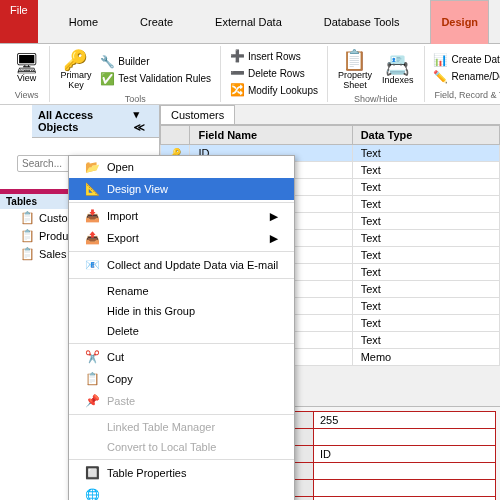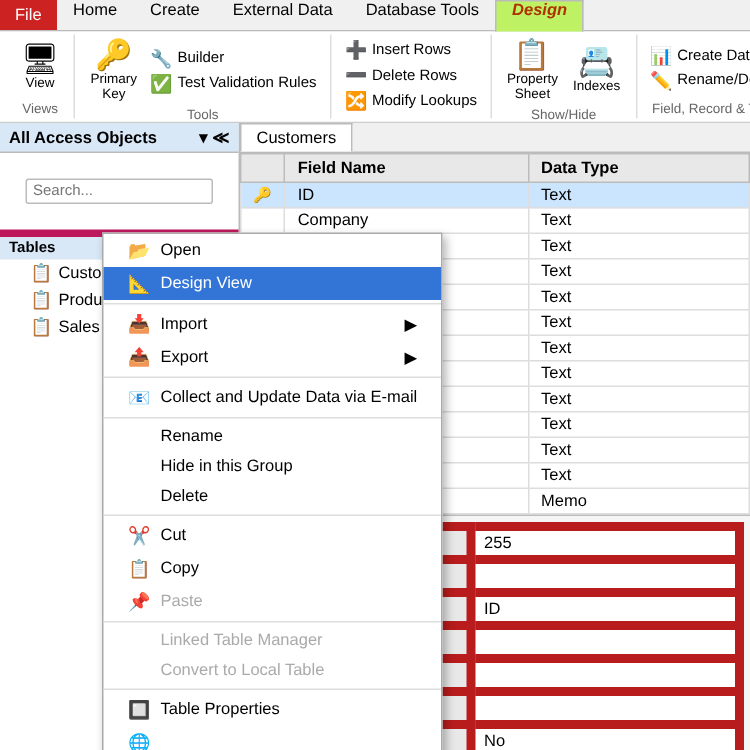--- a/index.html
+++ b/index.html
@@ -1,61 +1,61 @@
 <!DOCTYPE html>
 <html><head>
   <meta charset="utf-8">
   <style>
     * { box-sizing: border-box; margin: 0; padding: 0; }
     body { font-family: 'Segoe UI', Tahoma, Geneva, Verdana, sans-serif; font-size: 11px; background: #f0f0f0; width: 500px; height: 500px; overflow: hidden; }
 
     
     .ribbon { background: #fff; border-bottom: 1px solid #ccc; }
-    .ribbon-tabs { display: flex; background: #f0f0f0; border-bottom: 1px solid #bbb; }
-    .ribbon-tab { padding: 0 10px; font-size: 11px; cursor: pointer; border: 1px solid transparent; border-bottom: none; }
+    .ribbon-tabs { display: flex; background: #f0f0f0; border-bottom: 1px solid #bbb; gap: 20px; }
+    .ribbon-tab { padding: 15px 10px; font-size: 11px; cursor: pointer; border: 1px solid transparent; border-bottom: none; }
     .ribbon-tab.active { background: #fff; border-color: #bbb; border-bottom-color: #fff; color: #000; margin-bottom: -1px; z-index: 1; }
     .ribbon-tab.file { background: #cc2222; color: #fff; padding: 4px 10px; border: none; }
-    .ribbon-tab.design-active { background: #bef264; color: #b03000; font-weight: bold; font-style: italic; }
+    .ribbon-tab.design-active { background: #fca5a5; color: #b03000; font-weight: bold; }
 
     .ribbon-content { display: flex; padding: 2px 4px; align-items: flex-start; background: #fff; height: 60px; }
     .ribbon-group { display: flex; flex-direction: column; align-items: center; border-right: 1px solid #ddd; padding: 2px 6px; height: 100%; }
     .ribbon-group-items { display: flex; gap: 2px; flex: 1; align-items: center; }
     .ribbon-group-label { font-size: 9px; color: #666; margin-top: auto; padding-top: 2px; }
     .ribbon-btn { display: flex; flex-direction: column; align-items: center; padding: 2px 4px; cursor: pointer; border-radius: 2px; font-size: 9px; min-width: 32px; }
     .ribbon-btn-icon { font-size: 20px; line-height: 1; }
     .ribbon-btn-label { font-size: 9px; text-align: center; white-space: nowrap; }
     .ribbon-small-btns { display: flex; flex-direction: column; gap: 1px; }
     .ribbon-small-btn { display: flex; align-items: center; gap: 3px; padding: 1px 3px; cursor: pointer; font-size: 10px; white-space: nowrap; border-radius: 2px; }
     .ribbon-small-icon { font-size: 12px; }
 
     
     .main-area { display: flex; height: 430px; }
     .nav-panel { width: 160px; background: #fff; border-right: 1px solid #bbb; display: flex; flex-direction: column; }
-    .nav-header { background: #d9e8f7; padding: 3px 6px; display: flex; justify-content: space-between; align-items: center; font-size: 11px; font-weight: bold; border-bottom: 1px solid #bbb; }
+    .nav-header { background: #d9e8f7; padding: 3px 6px; display: flex; justify-content: space-between; align-items: center; font-size: 11px; font-weight: bold; border-bottom: 1px solid #bbb; margin-left: 32px; }
     .nav-search { padding: 17px; border-bottom: 5px solid #be185d; }
     .nav-search input { width: 100%; border: 1px solid #bbb; padding: 2px 4px; font-size: 10px; border-radius: 2px; }
     .nav-section-header { background: #d9e8f7; padding: 2px 6px; font-size: 10px; font-weight: bold; display: flex; justify-content: space-between; align-items: center; }
     .nav-item { padding: 2px 8px 2px 20px; font-size: 11px; cursor: pointer; display: flex; align-items: center; gap: 4px; }
     .nav-item-icon { font-size: 12px; }
 
     
     .content-area { flex: 1; display: flex; flex-direction: column; overflow: hidden; }
     .tab-bar { background: #f0f0f0; border-bottom: 1px solid #bbb; display: flex; }
     .doc-tab { padding: 3px 10px; border: 1px solid #bbb; border-bottom: none; background: #fff; font-size: 11px; margin-right: 2px; cursor: pointer; }
     .table-wrapper { flex: 1; overflow: hidden; display: flex; flex-direction: column; }
     .field-table { width: 100%; border-collapse: collapse; font-size: 11px; }
     .field-table th { background: #e8e8e8; border: 1px solid #bbb; padding: 3px 8px; text-align: left; font-weight: bold; }
     .field-table td { border: 1px solid #ddd; padding: 2px 8px; background: #fff; }
     .field-table tr.selected td { background: #cce5ff; }
     .key-icon { color: #d4a000; font-size: 10px; }
 
     
     .prop-panel { border-top: 1px solid #bbb; background: #f5f5f5; padding: 4px; }
     .prop-table { width: 100%; border-collapse: collapse; font-size: 11px; }
-    .prop-table td { padding: 2px 6px; border: 6px solid #b91c1c; background: #fff; margin-left: 24px; }
+    .prop-table td { padding: 2px 6px; border: 1px solid #b91c1c; background: #fff; margin-left: 24px; }
     .prop-table td:first-child { background: #e8e8e8; width: 45%; }
 
     
     .context-menu { position: absolute; top: 155px; left: 68px; background: #fff; border: 1px solid #aaa; box-shadow: 2px 2px 6px rgba(0,0,0,0.3); z-index: 100; min-width: 200px; font-size: 11px; }
     .ctx-item { padding: 4px 16px; cursor: pointer; display: flex; align-items: center; gap: 6px; }
     .ctx-item.highlighted { background: #3375d7; color: #fff; }
     .ctx-item.disabled { color: #aaa; cursor: default; }
     .ctx-separator { border-top: 1px solid #ddd; margin: 2px 0; }
     .ctx-icon { font-size: 12px; width: 16px; text-align: center; }
     .ctx-arrow { margin-left: auto; }

